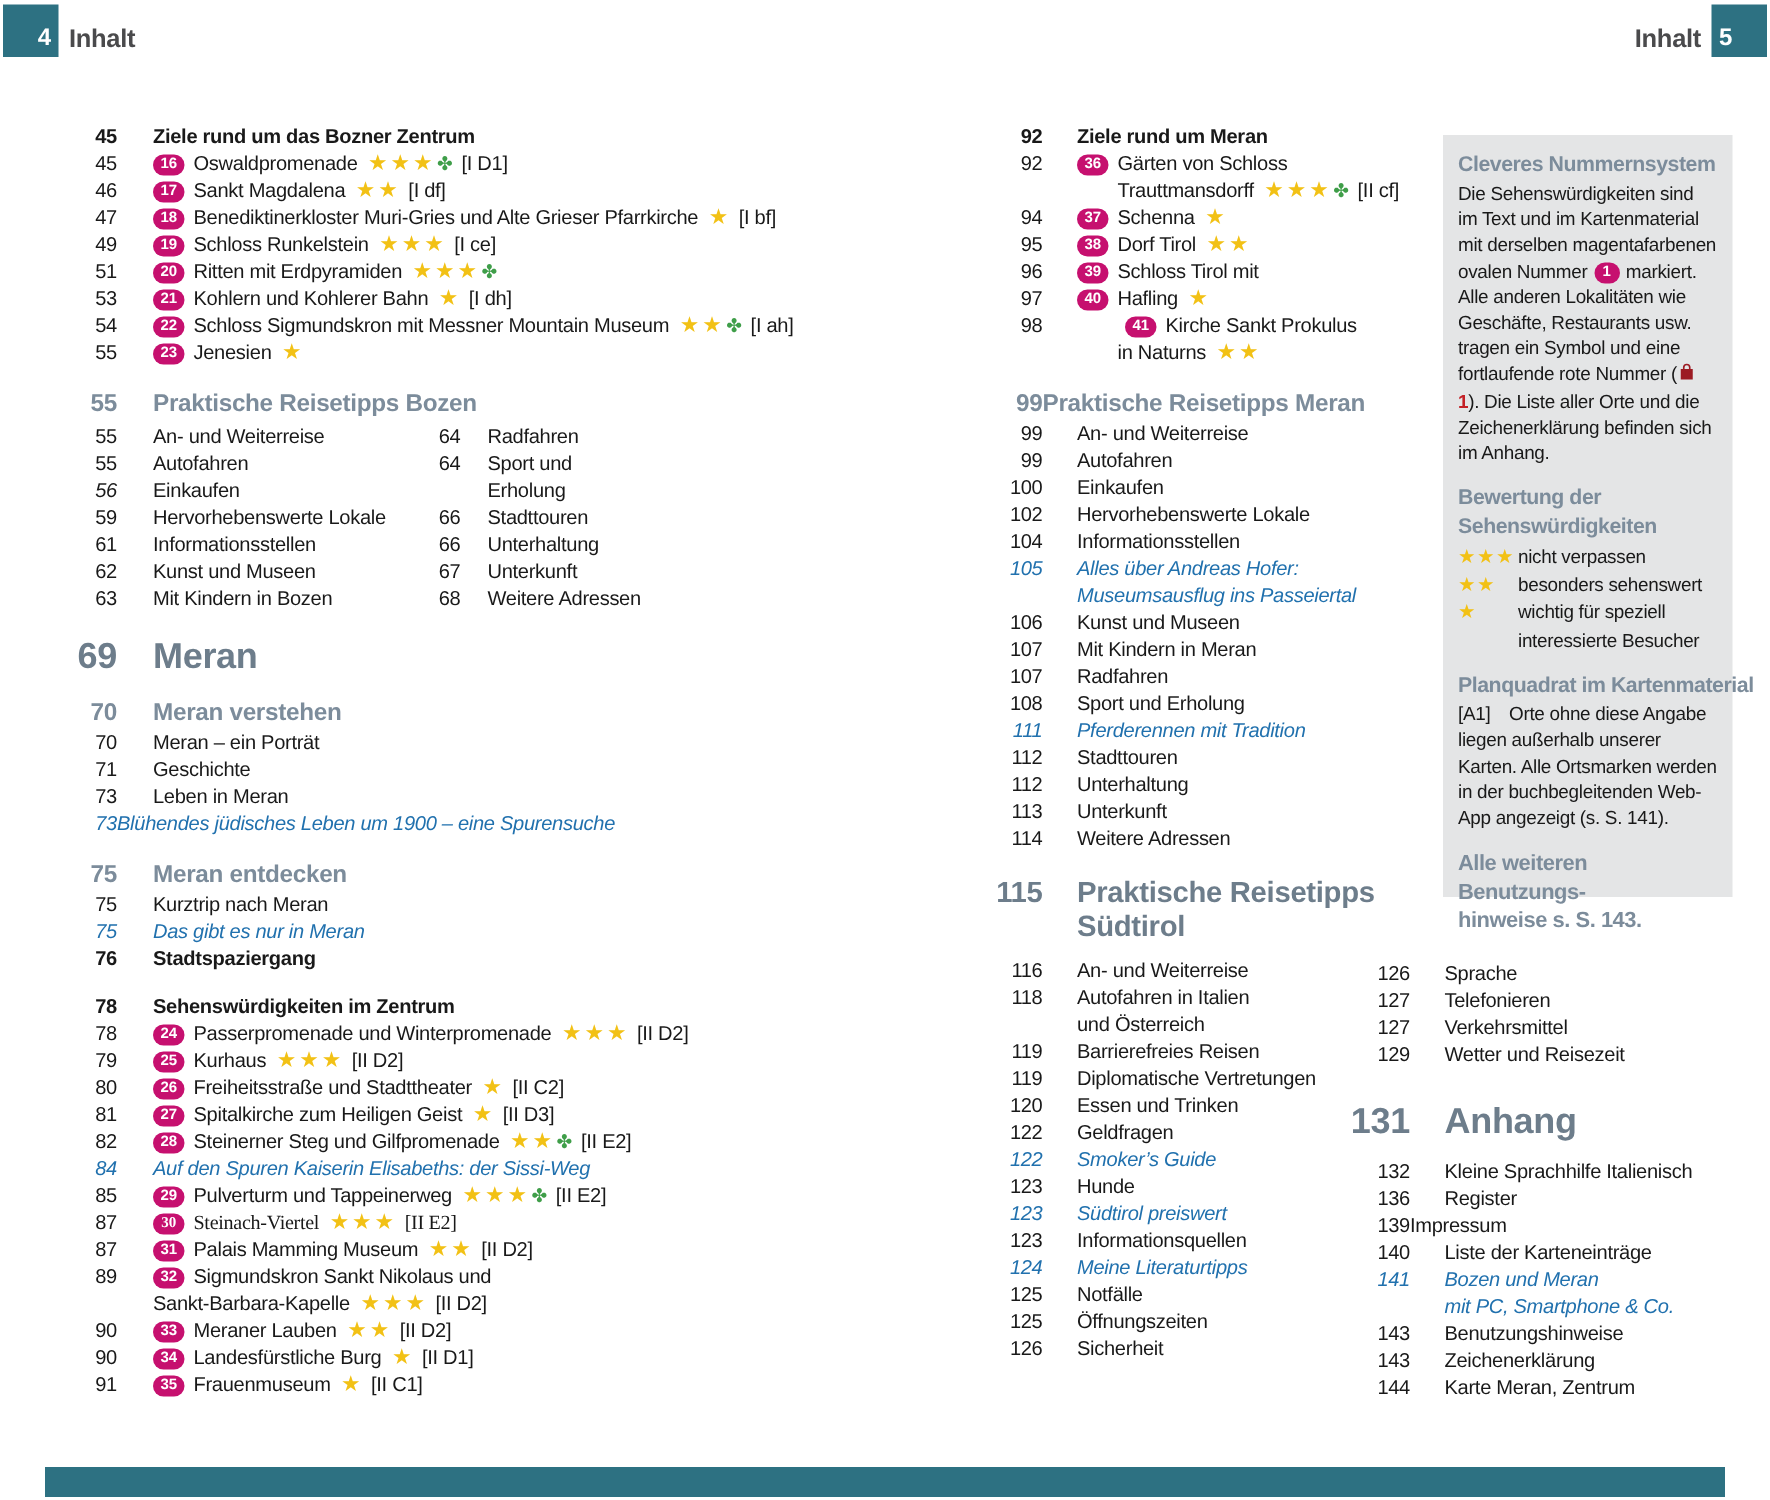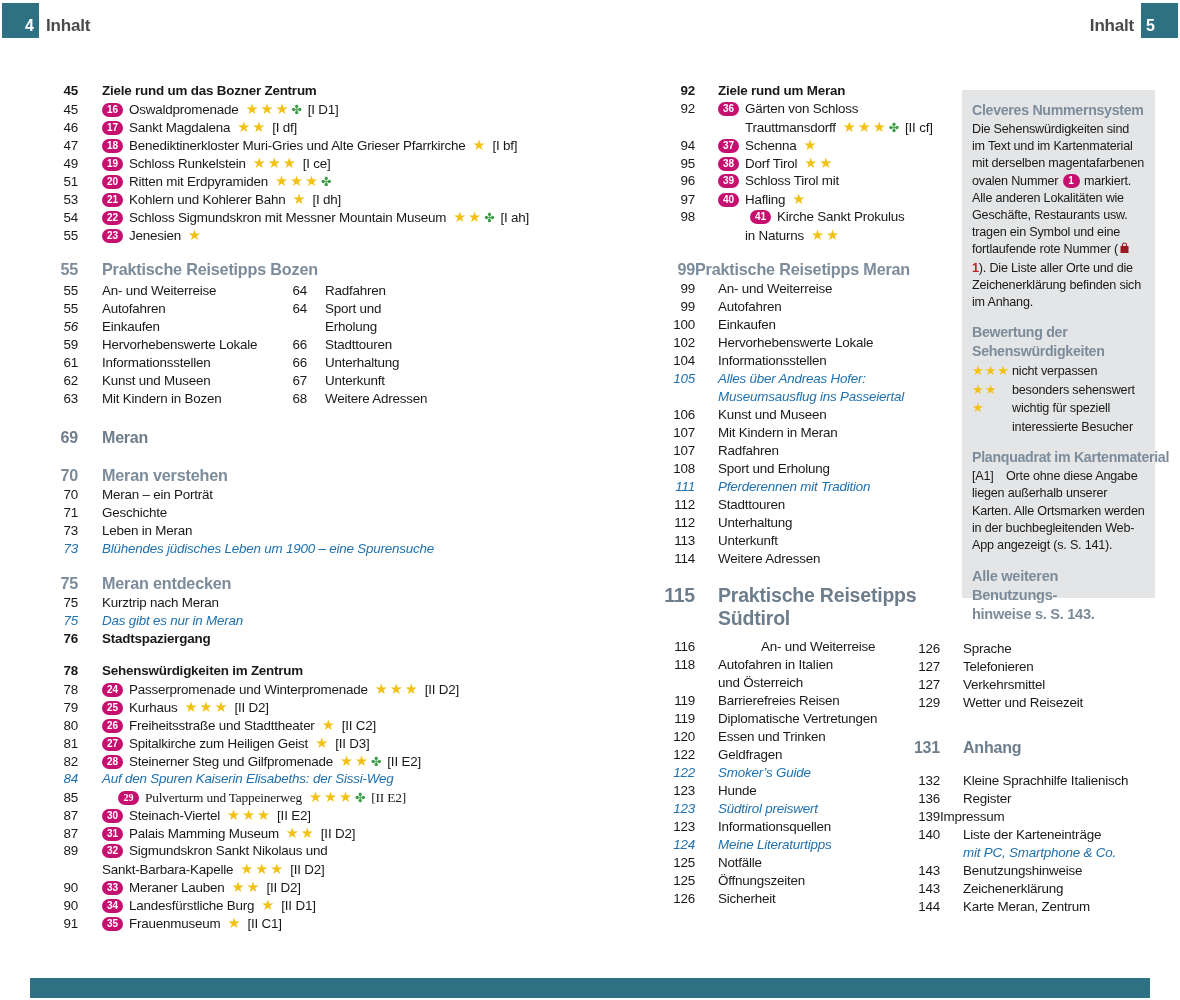--- a/index.html
+++ b/index.html
@@ -15,21 +15,21 @@
   .ptitle-l{left:46px;}
   .ptitle-r{right:46px;}
 
   
   .toc-col{position:absolute;}
   .row{display:flex;align-items:baseline;line-height:18px;height:18px;font-size:13.4px;letter-spacing:-0.2px;}
   .row .pnum{flex:0 0 auto;text-align:right;}
   .row .rbody{white-space:nowrap;}
   .row.bold{font-weight:bold;}
   .row.sect{height:22px;line-height:22px;font-size:16.2px;font-weight:bold;color:var(--slate_light);}
-  .row.chapter{height:28px;line-height:28px;font-size:16px;font-weight:bold;color:var(--slate);}
+  .row.chapter{height:28px;line-height:28px;font-size:24px;font-weight:bold;color:var(--slate);}
   .row.chapter2{height:auto;line-height:23px;font-size:19.5px;font-weight:bold;color:var(--slate);align-items:flex-start;}
   .row.blue,.row.blue .pnum{color:var(--blue);font-style:italic;}
   .badge{display:inline-block;min-width:21px;height:14px;border-radius:8px;background:var(--magenta);
     color:#fff;font-size:10px;font-weight:bold;text-align:center;line-height:14px;margin-right:6px;
     vertical-align:1px;padding:0 1px;box-sizing:border-box;font-style:normal;letter-spacing:0;}
   .stars{color:var(--star);font-size:14.5px;letter-spacing:2px;margin-left:7px;font-style:normal;}
   .clover{color:var(--green);font-size:12.5px;margin-left:1px;margin-right:1px;font-style:normal;}
   .mref{margin-left:5px;}
   .twocol{display:flex;}
   .twocol .sub1{flex:0 0 232px;}
@@ -184,21 +184,21 @@
     <div class="row entry">
       <span class="pnum" style="width: 48px;">71</span>
       <span class="rbody" style="margin-left: 24px;"><span class="txt">Geschichte</span></span>
     </div>
     <div class="row entry">
       <span class="pnum" style="width: 48px;">73</span>
       <span class="rbody" style="margin-left: 24px;"><span class="txt">Leben in Meran</span></span>
     </div>
     <div class="row blue">
       <span class="pnum" style="width: 48px;">73</span>
-      <span class="rbody" style="margin-left: 24px;"><span class="txt">Blühendes jüdisches Leben um 1900 – eine Spurensuche</span></span>
+      <span class="rbody" style=""><span class="txt">Blühendes jüdisches Leben um 1900 – eine Spurensuche</span></span>
     </div>
     <div class="row sect" style="margin-top: 14px;">
       <span class="pnum" style="width: 48px;">75</span>
       <span class="rbody" style="margin-left: 24px;"><span class="txt">Meran entdecken</span></span>
     </div>
     <div class="row entry">
       <span class="pnum" style="width: 48px;">75</span>
       <span class="rbody" style="margin-left: 24px;"><span class="txt">Kurztrip nach Meran</span></span>
     </div>
     <div class="row blue">
@@ -232,25 +232,25 @@
     <div class="row entry">
       <span class="pnum" style="width: 48px;">82</span>
       <span class="rbody" style="margin-left: 24px;"><span class="badge">28</span><span class="txt">Steinerner Steg und Gilfpromenade</span><span class="stars">★★</span><span class="clover">✤</span><span class="mref">[II E2]</span></span>
     </div>
     <div class="row blue">
       <span class="pnum" style="width: 48px;">84</span>
       <span class="rbody" style="margin-left: 24px;"><span class="txt">Auf den Spuren Kaiserin Elisabeths: der Sissi-Weg</span></span>
     </div>
     <div class="row entry">
       <span class="pnum" style="width: 48px;">85</span>
-      <span class="rbody" style="margin-left: 40px; font-family: Liberation Serif, serif;"><span class="badge">29</span><span class="txt">Pulverturm und Tappeinerweg</span><span class="stars">★★★</span><span class="clover">✤</span><span class="mref">[II E2]</span></span>
+      <span class="rbody" style="margin-left: 24px;"><span class="badge">29</span><span class="txt">Pulverturm und Tappeinerweg</span><span class="stars">★★★</span><span class="clover">✤</span><span class="mref">[II E2]</span></span>
     </div>
     <div class="row entry">
       <span class="pnum" style="width: 48px;">87</span>
-      <span class="rbody" style="margin-left: 24px;"><span class="badge">30</span><span class="txt">Steinach-Viertel</span><span class="stars">★★★</span><span class="mref">[II E2]</span></span>
+      <span class="rbody" style="margin-left: 24px; font-family: Liberation Serif, serif;"><span class="badge">30</span><span class="txt">Steinach-Viertel</span><span class="stars">★★★</span><span class="mref">[II E2]</span></span>
     </div>
     <div class="row entry">
       <span class="pnum" style="width: 48px;">87</span>
       <span class="rbody" style="margin-left: 24px;"><span class="badge">31</span><span class="txt">Palais Mamming Museum</span><span class="stars">★★</span><span class="mref">[II D2]</span></span>
     </div>
     <div class="row entry">
       <span class="pnum" style="width: 48px;">89</span>
       <span class="rbody" style="margin-left: 24px;"><span class="badge">32</span><span class="txt">Sigmundskron Sankt Nikolaus und</span></span>
     </div>
     <div class="row cont">
@@ -375,21 +375,21 @@
       <span class="pnum" style="width: 55px;">114</span>
       <span class="rbody" style="margin-left: 23px;"><span class="txt">Weitere Adressen</span></span>
     </div>
     <div class="row chapter2" style="margin-top: 16px;">
       <span class="pnum" style="width: 55px;">115</span>
       <span class="rbody" style="margin-left: 23px;">
         <div>Praktische Reisetipps</div>
         <div>Südtirol</div>
       </span>
     </div>
-    <div class="row entry" style="margin-top: 8px; gap: 43px;">
+    <div class="row entry" style="margin-top: 8px;">
       <span class="pnum" style="width: 55px;">116</span>
       <span class="rbody" style="margin-left: 23px;"><span class="txt">An- und Weiterreise</span></span>
     </div>
     <div class="row entry">
       <span class="pnum" style="width: 55px;">118</span>
       <span class="rbody" style="margin-left: 23px;"><span class="txt">Autofahren in Italien</span></span>
     </div>
     <div class="row cont">
       <span class="pnum" style="width: 55px;"></span>
       <span class="rbody" style="margin-left: 23px;"><span class="txt">und Österreich</span></span>
@@ -472,20 +472,24 @@
       <span class="pnum" style="width: 60px;">136</span>
       <span class="rbody" style="margin-left: 23px;"><span class="txt">Register</span></span>
     </div>
     <div class="row entry">
       <span class="pnum" style="width: 60px;">139</span>
       <span class="rbody" style=""><span class="txt">Impressum</span></span>
     </div>
     <div class="row entry">
       <span class="pnum" style="width: 60px;">140</span>
       <span class="rbody" style="margin-left: 23px;"><span class="txt">Liste der Karteneinträge</span></span>
+    </div>
+    <div class="row blue">
+      <span class="pnum" style="width: 60px;">141</span>
+      <span class="rbody" style="margin-left: 23px;"><span class="txt">Bozen und Meran</span></span>
     </div>
     <div class="row blue cont">
       <span class="pnum" style="width: 60px;"></span>
       <span class="rbody" style="margin-left: 23px;"><span class="txt">mit PC, Smartphone &amp; Co.</span></span>
     </div>
     <div class="row entry">
       <span class="pnum" style="width: 60px;">143</span>
       <span class="rbody" style="margin-left: 23px;"><span class="txt">Benutzungshinweise</span></span>
     </div>
     <div class="row entry">

